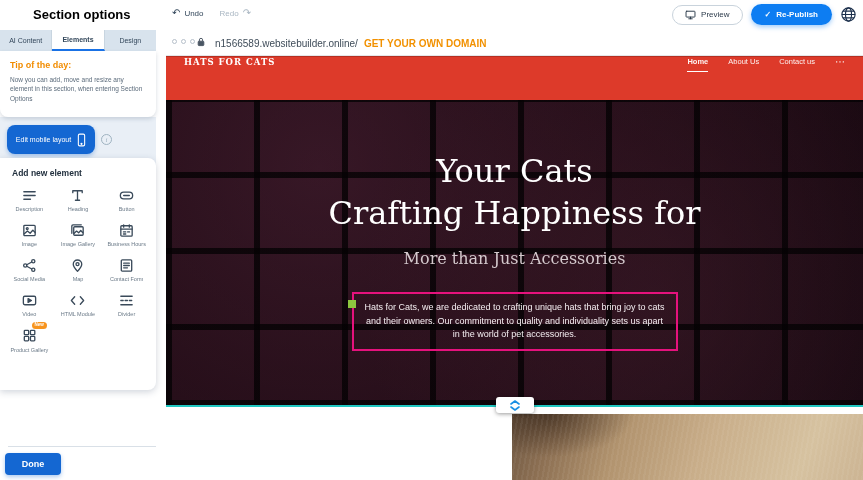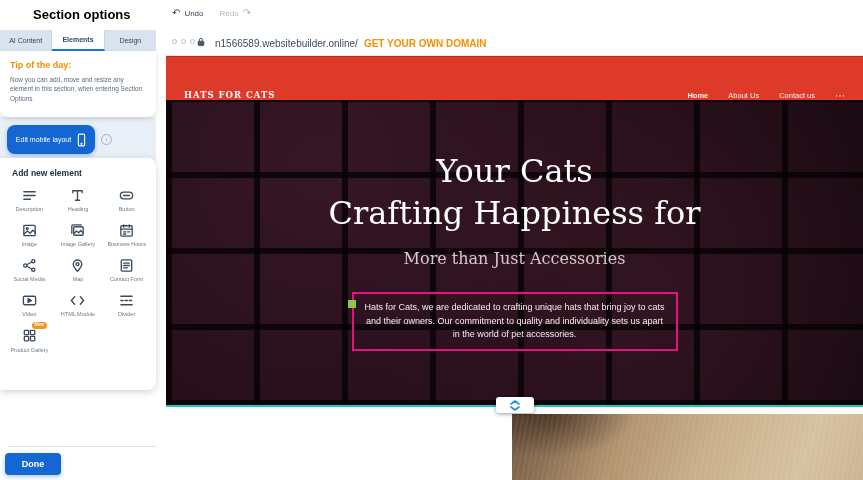--- a/index.html
+++ b/index.html
@@ -79,21 +79,21 @@
   .dots { position:absolute; left:6px; top:11px; display:flex; gap:4px; }
   .dot { width:5px; height:5px; border:1px solid #b6c0ca; border-radius:50%; }
   .lock { position:absolute; left:31px; top:9px; }
   .url { position:absolute; left:49px; top:10px; font-size:10px; color:#3f4c59; white-space:nowrap; }
   .url-cta { color:#f29100; font-weight:bold; margin-left:6px; cursor:pointer; }
 
   
   .site { position:absolute; left:166px; top:56px; width:697px; height:424px; background:#fff; overflow:hidden; }
   .site-header {
     height:44px; background:#dd3a2a; border-top:1px solid rgba(0,0,0,.18);
-    display:flex; align-items:flex-end; justify-content:space-between; padding:0 18px;
+    display:flex; align-items:flex-start; justify-content:space-between; padding:0 18px;
   }
   .logo { font-family:"DejaVu Serif", serif; font-size:8.5px; font-weight:bold; color:#fff; letter-spacing:1px; cursor:pointer; }
   .nav { display:flex; gap:20px; align-items:center; font-size:7.5px; color:rgba(255,255,255,.93); }
   .nav-item { cursor:pointer; position:relative; }
   .nav-item.active { font-weight:bold; }
   .nav-item.active::after { content:""; position:absolute; left:0; right:0; bottom:-6px; height:1.5px; background:#fff; }
   .nav-more { font-size:10px; cursor:pointer; line-height:0.5; }
 
   .hero {
     position:relative; height:306px; overflow:hidden;
@@ -145,20 +145,42 @@
     <div class="page-title">Section options</div>
     <div class="undoredo">
       <div class="ur-item ur-undo">
         <span class="ur-glyph">↶</span>
         <span>Undo</span>
       </div>
       <div class="ur-item ur-redo">
         <span>Redo</span>
         <span class="ur-glyph">↷</span>
       </div>
+    </div>
+    <div class="topbar-right">
+      <button class="btn-preview">
+        <span>
+          <svg class="ic" width="11" height="10" viewBox="0 0 16 14" fill="none" stroke="#2b3a4a" stroke-width="1.4" stroke-linecap="round">
+            <rect x="1.5" y="1.5" width="13" height="8.5" rx="1"></rect>
+              <path d="M5.5 12.5h5M8 10v2.5"></path>
+          </svg>
+        </span>
+        <span>Preview</span>
+      </button>
+      <button class="btn-republish">
+        <span>✓</span>
+        <span>Re-Publish</span>
+      </button>
+      <span class="globe-wrap">
+        <svg class="ic" width="17" height="17" viewBox="0 0 18 18" fill="none" stroke="#1b2f4b" stroke-width="1.2">
+          <circle cx="9" cy="9" r="7"></circle>
+            <ellipse cx="9" cy="9" rx="3.2" ry="7"></ellipse>
+            <path d="M2 9h14M3 5.4h12M3 12.6h12"></path>
+        </svg>
+      </span>
     </div>
   </div>
 
   <div class="panel">
     <div class="tabs">
       <div class="tab">
           <span>AI Content</span>
         </div>
       <div class="tab active">
           <span>Elements</span>

